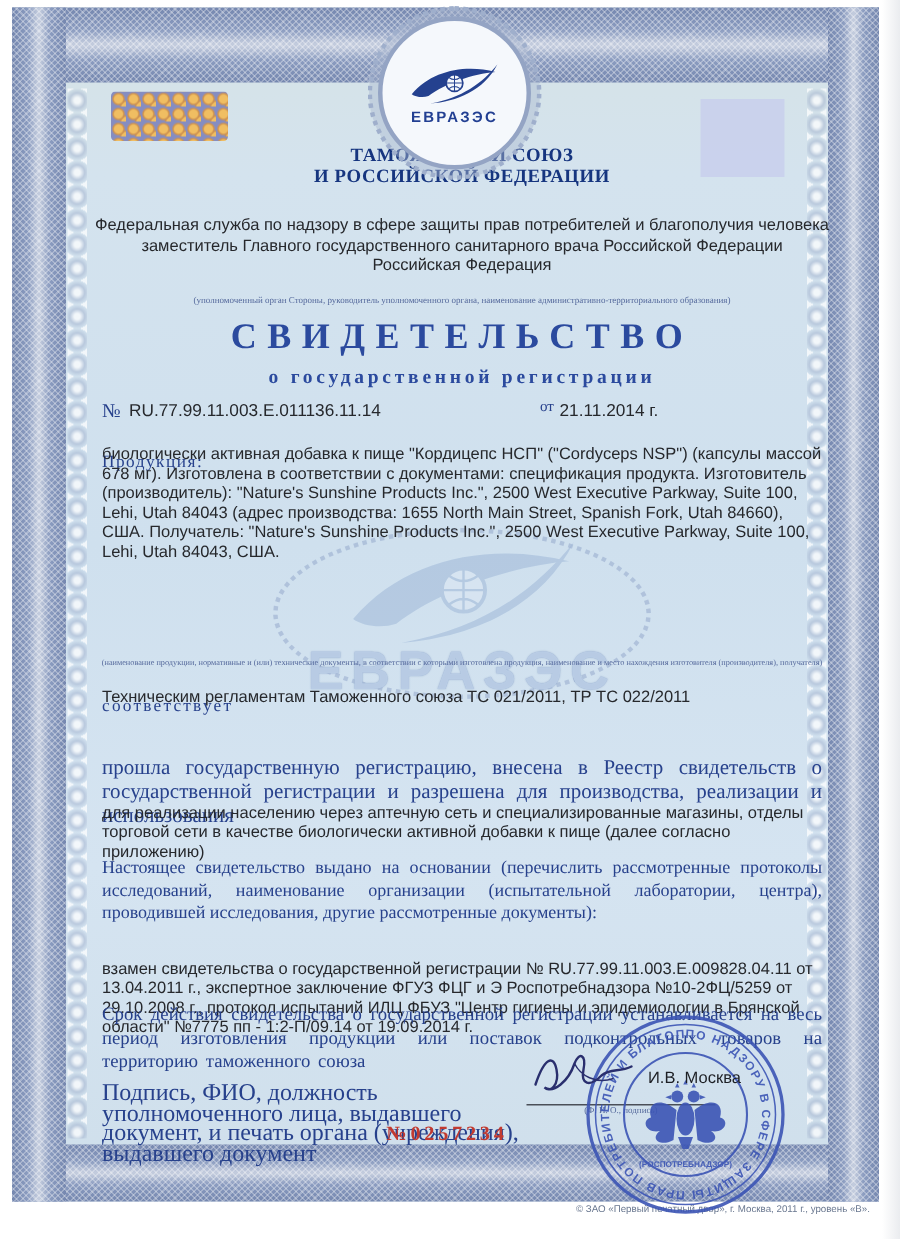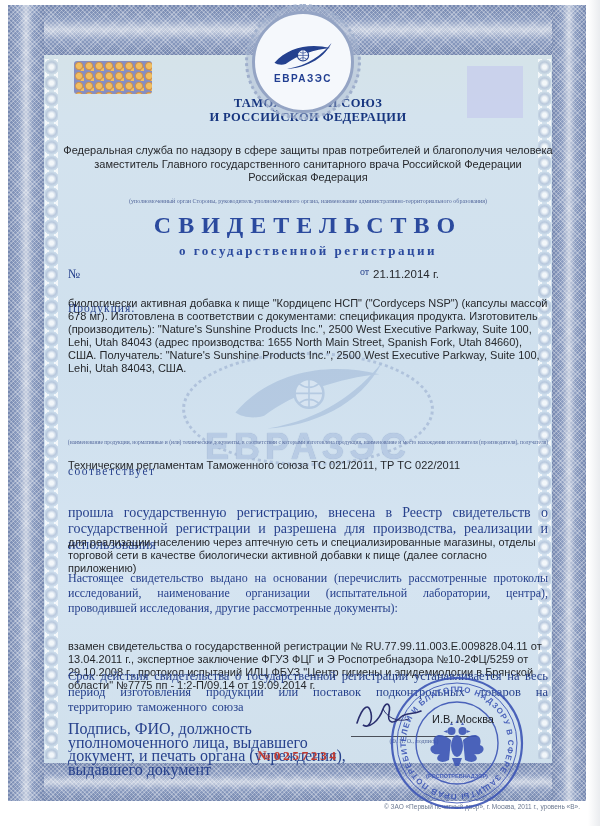--- a/index.html
+++ b/index.html
@@ -131,20 +131,21 @@
       <div>заместитель Главного государственного санитарного врача Российской Федерации</div>
       <div>Российская Федерация</div>
     </div>
     <div class="abs ctr caption" style="left:48px;top:193px;width:504px;">(уполномоченный орган Стороны, руководитель уполномоченного органа, наименование административно-территориального образования)</div>
 
     <div class="abs ctr title-main">СВИДЕТЕЛЬСТВО</div>
     <div class="abs ctr title-sub">о государственной регистрации</div>
 
     <div class="abs num-row">
       <span class="num-label">№</span>
+      <span class="num-value t-typed">RU.77.99.11.003.Е.011136.11.14</span>
       <span class="from-label">от</span>
       <span class="from-date t-typed">21.11.2014 г.</span>
     </div>
 
     <div class="abs t-blue prod-label">Продукция:</div>
     <div class="abs t-typed prod-text">биологически активная добавка к пище "Кордицепс НСП" ("Cordyceps NSP") (капсулы массой 678 мг). Изготовлена в соответствии с документами: спецификация продукта. Изготовитель (производитель): "Nature's Sunshine Products Inc.", 2500 West Executive Parkway, Suite 100, Lehi, Utah 84043 (адрес производства: 1655 North Main Street, Spanish Fork, Utah 84660), США. Получатель: "Nature's Sunshine Products Inc.", 2500 West Executive Parkway, Suite 100, Lehi, Utah 84043, США.</div>
     <div class="abs ctr caption prod-caption">(наименование продукции, нормативные и (или) технические документы, в соответствии с которыми изготовлена продукция, наименование и место нахождения изготовителя (производителя), получателя)</div>
 
     <div class="abs t-blue comp-label">соответствует</div>
     <div class="abs t-typed comp-text">Техническим регламентам Таможенного союза ТС 021/2011, ТР ТС 022/2011</div>

